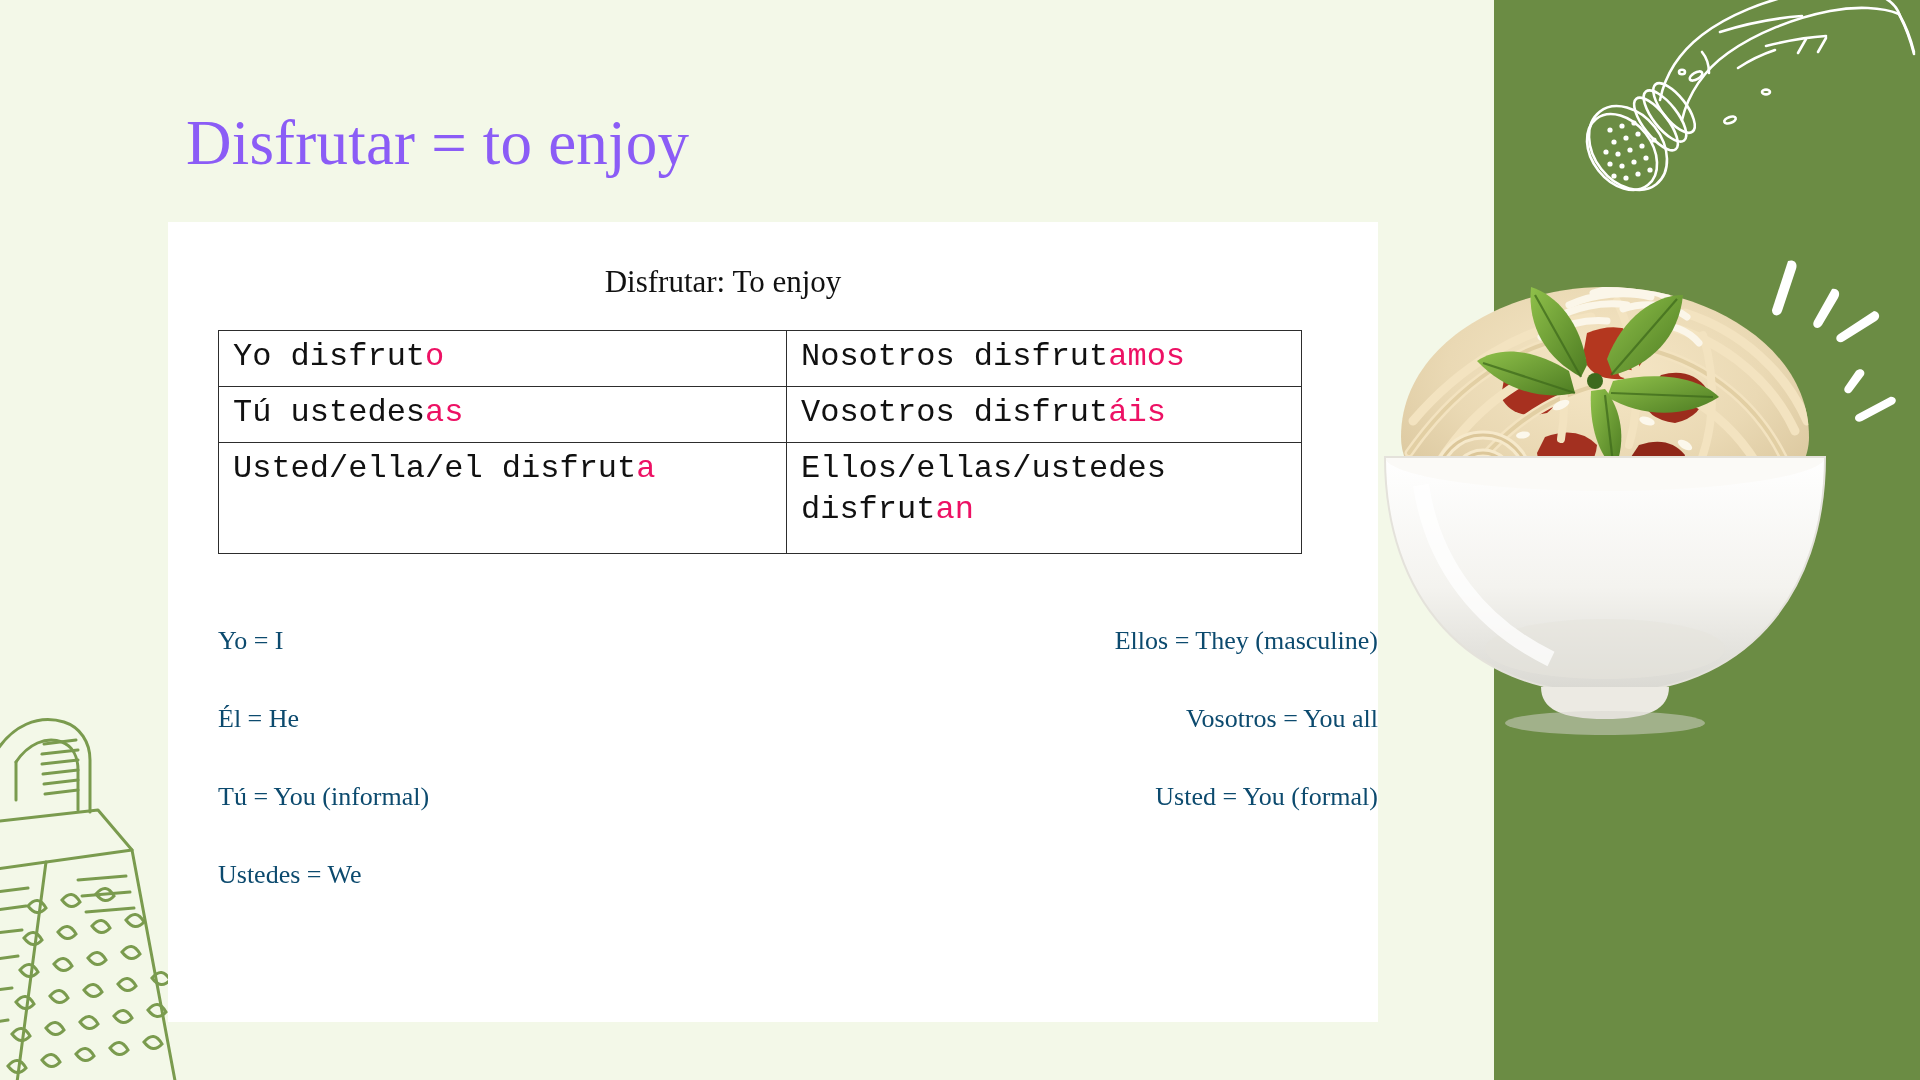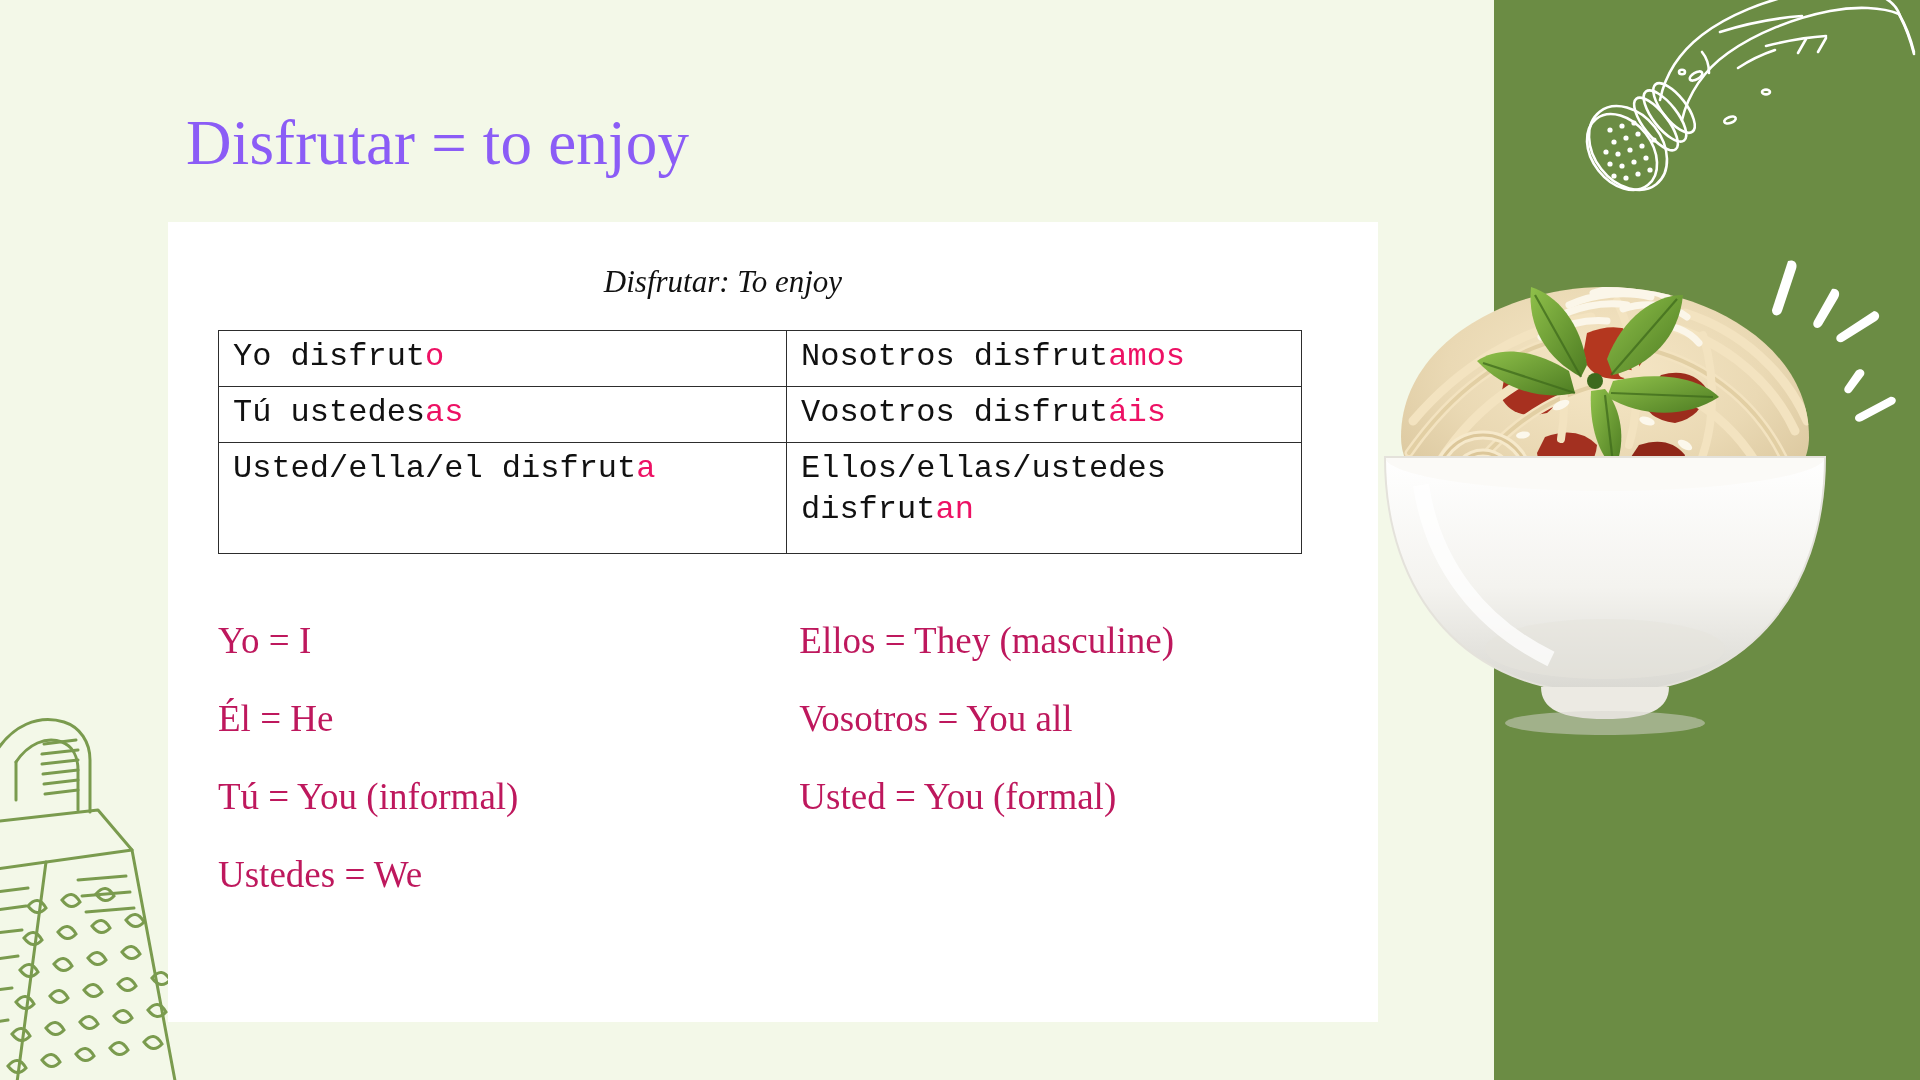--- a/index.html
+++ b/index.html
@@ -75,21 +75,20 @@
   }
 
   .card-heading {
     position: absolute;
     left: 0;
     top: 42px;
     width: 1110px;
     text-align: center;
     font-size: 31px;
     color: #111111;
-    font-style: italic;
   }
 
   
   .conj-table {
     position: absolute;
     left: 50px;
     top: 108px;
     width: 1055px;
     border-collapse: collapse;
     table-layout: fixed;
@@ -115,24 +114,24 @@
     left: 14px;
     top: 380px;
     width: 1196px;
     display: flex;
   }
   .legend-col {
     display: flex;
     flex-direction: column;
   }
   .legend-col.left  { width: 580px; padding-left: 36px; }
-  .legend-col.right { width: 600px; padding-left: 22px; }
+  .legend-col.right { width: 600px; padding-left: 22px; align-items: flex-end; }
   .legend-item {
-    font-size: 37px;
-    color: #be185d;
+    font-size: 26px;
+    color: #0c4a6e;
     height: 78px;
     line-height: 78px;
     white-space: nowrap;
   }
 
   
   .pasta {
     position: absolute;
     left: 1355px;
     top: 225px;

